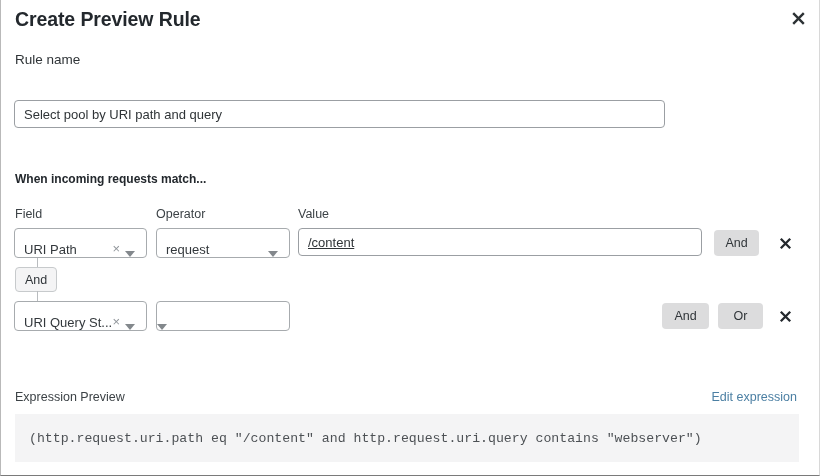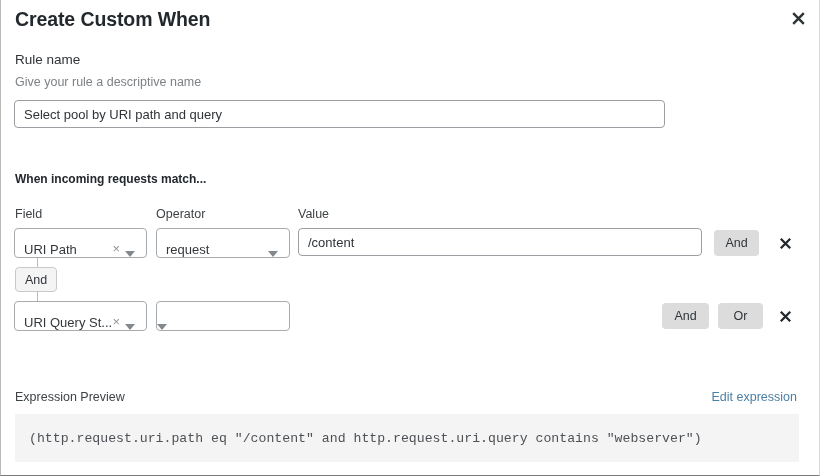--- a/index.html
+++ b/index.html
@@ -147,21 +147,21 @@
     border-left: 5px solid transparent;
     border-right: 5px solid transparent;
     border-top: 6px solid #83888c;
     margin-right: 11px;
     cursor: pointer;
   }
 
   .field-select    { left: 13px;  width: 133px; }
   .operator-select { left: 155px; width: 134px; }
 
-  .value-input { top: 0; }
+  .value-input { top: 0; text-decoration: underline; }
   #value-input-1 { left: 297px; width: 404px; }
   #value-input-2 { left: 297px; width: 353px; }
 
   .logic-btn {
     position: absolute;
     box-sizing: border-box;
     height: 26px;
     top: 2px;
     background: #dcdcdd;
     border: none;
@@ -259,29 +259,28 @@
     color: #4d5155;
     white-space: nowrap;
     overflow: hidden;
   }
 </style>
 </head>
 <body>
 
 <div id="dialog">
 
-  <div class="dialog-title">Create Custom When</div>
+  <div class="dialog-title">Create Preview Rule</div>
   <button class="close-btn" aria-label="Close">
     <svg width="15" height="15" viewBox="0 0 15 15">
       <path d="M2.2 2.2 L12.8 12.8 M12.8 2.2 L2.2 12.8" stroke="#2c3134" stroke-width="2.4" stroke-linecap="butt"></path>
     </svg>
   </button>
 
   <div class="label-strong" id="rule-name-label">Rule name</div>
-  <div class="label-sub" id="rule-name-help">Give your rule a descriptive name</div>
   <input class="text-input" id="rule-name-input" type="text" value="Select pool by URI path and query" style="">
 
   <div id="match-heading">When incoming requests match...</div>
 
   <div class="col-label" id="label-field">Field</div>
   <div class="col-label" id="label-operator">Operator</div>
   <div class="col-label" id="label-value">Value</div>
 
   <div class="cond-row" id="row-1">
     <div class="select-box field-select">

